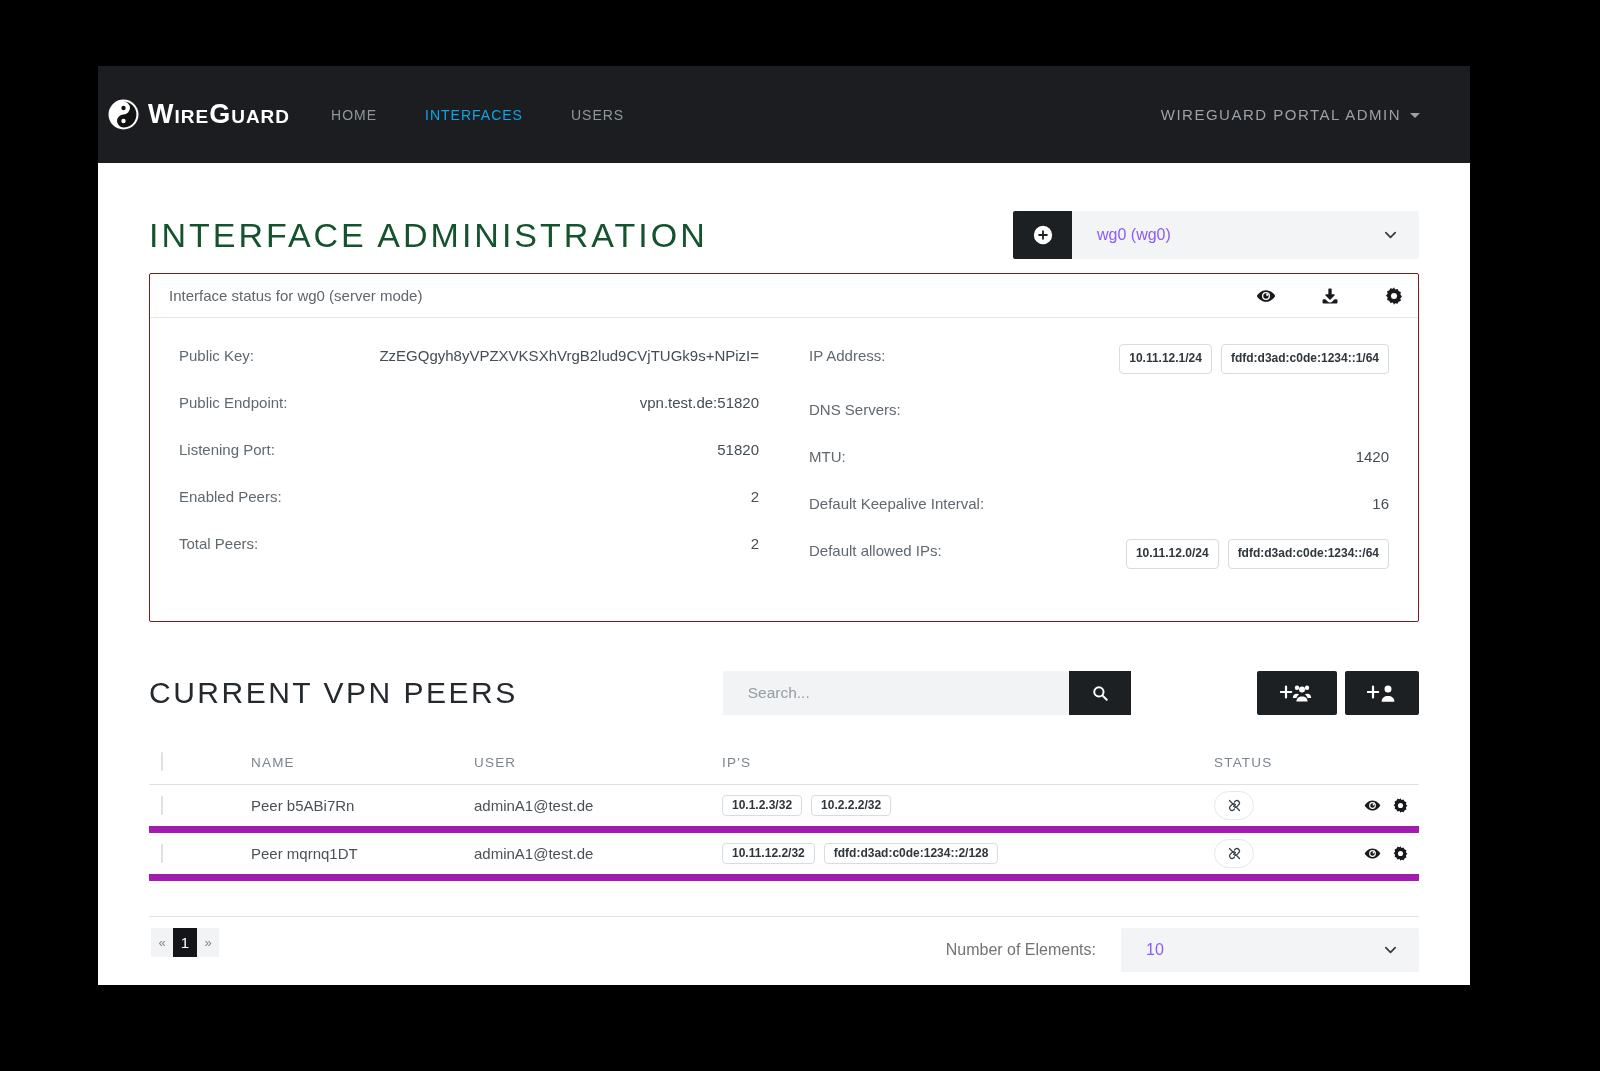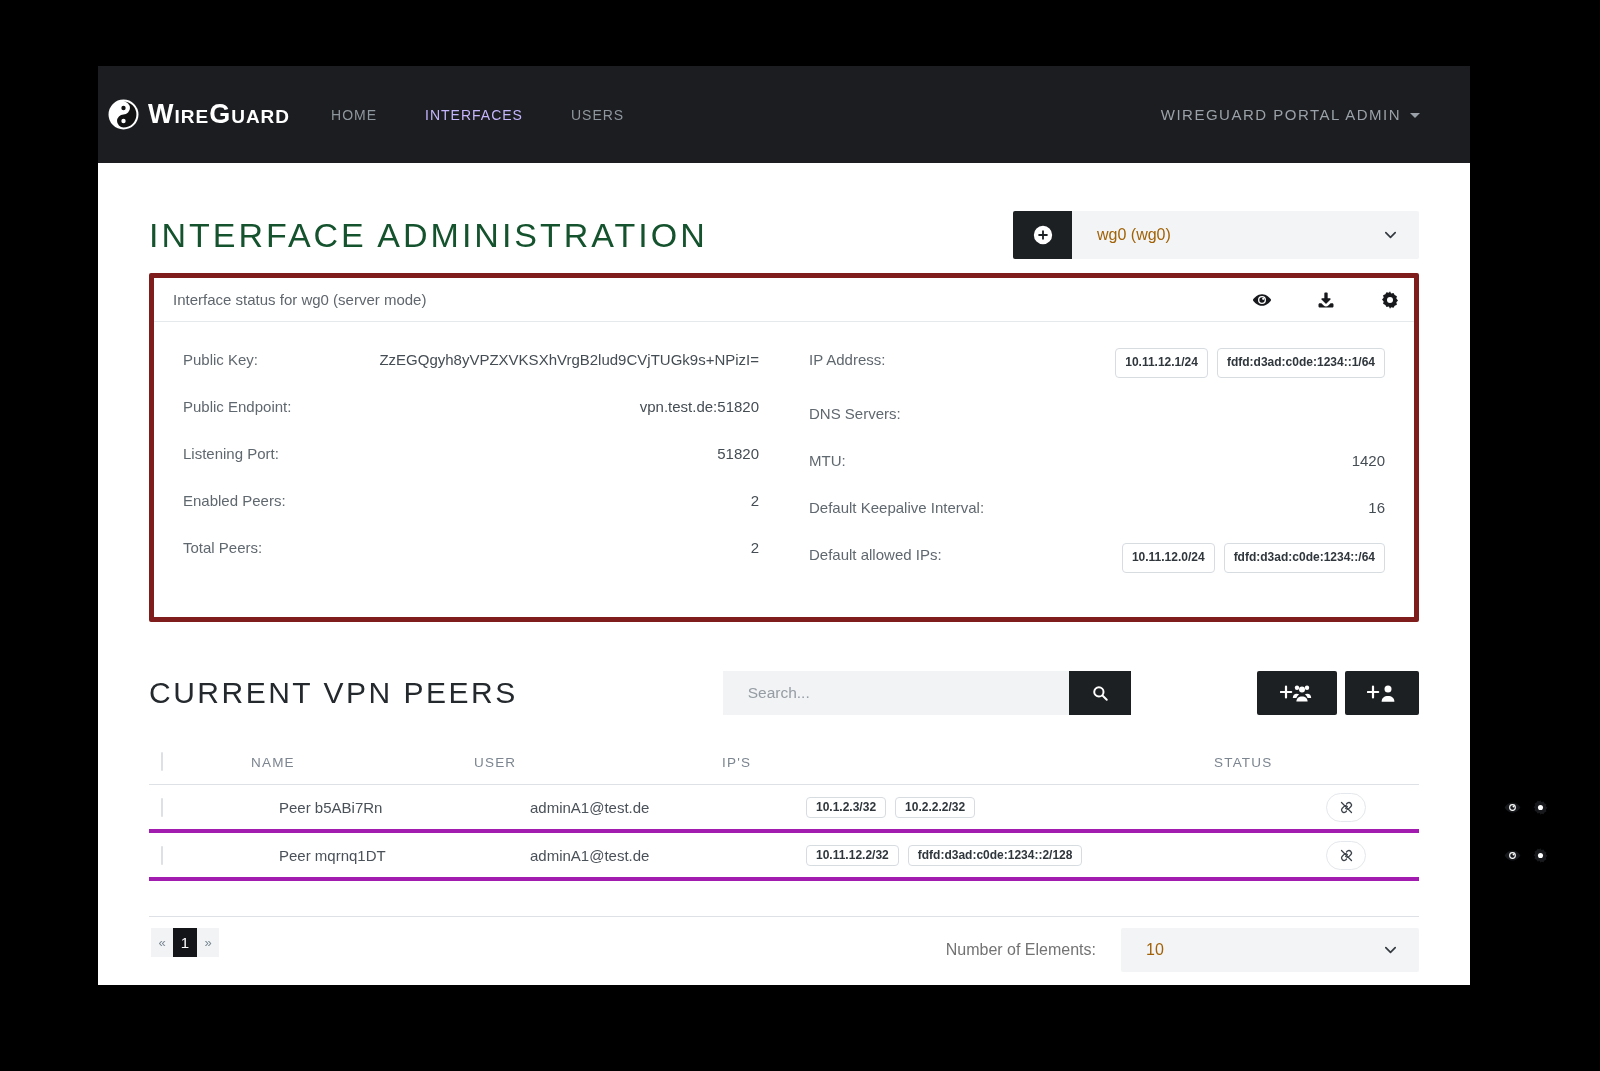--- a/index.html
+++ b/index.html
@@ -8,38 +8,38 @@
          font-family:"Liberation Sans", sans-serif; }
   .app { position:absolute; left:98px; top:66px; width:1372px; height:919px; background:#fff; }
 
   
   .navbar { height:97px; background:#1b1d20; display:flex; align-items:center; padding:0 50px 0 10px; }
   .brand { display:flex; align-items:center; cursor:pointer; }
   .brand-logo { width:31px; height:31px; margin-right:9px; }
   .brand-text { color:#ffffff; font-size:27px; font-variant:small-caps; letter-spacing:1px; font-weight:700; }
   .nav-items { display:flex; list-style:none; margin-left:41px; gap:48px; }
   .nav-item { color:#8f979e; font-size:14px; letter-spacing:1px; font-weight:500; cursor:pointer; }
-  .nav-item.active { color:#c4b5fd; }
+  .nav-item.active { color:#0ea5e9; }
   .user-menu { margin-left:auto; color:#9aa1a8; font-size:15px; letter-spacing:1.5px; display:flex; align-items:center; cursor:pointer; }
   .caret-down { width:0; height:0; border-left:5px solid transparent; border-right:5px solid transparent; border-top:5px solid #9aa1a8; margin-left:9px; margin-top:2px; }
 
   
   .main { padding:0 51px; }
   .page-head { margin-top:48px; height:48px; display:flex; align-items:center; justify-content:space-between; }
   h1.page-title { font-size:34px; font-weight:500; letter-spacing:3px; color:#14532d; }
   .head-controls { display:flex; height:48px; }
   .btn-dark { background:#1d2023; border:none; color:#fff; display:flex; align-items:center; justify-content:center; cursor:pointer; }
   .btn-addif { width:59px; height:48px; border-radius:2px 0 0 2px; }
   .select-box { background:#f3f4f6; display:flex; align-items:center; cursor:pointer; position:relative; }
   .if-select { width:347px; height:48px; border-radius:0 2px 2px 0; }
-  .select-box .sel-text { padding-left:25px; font-size:16px; color:#a16207; }
+  .select-box .sel-text { padding-left:25px; font-size:16px; color:#8b5cf6; }
   .select-box .chev { position:absolute; right:21px; top:50%; transform:translateY(-50%); width:15px; height:15px; color:#343a40; }
 
   
-  .card { margin-top:14px; border:5px solid #7f1d1d; border-radius:2px; height:349px; background:#fff; }
+  .card { margin-top:14px; border:1px solid #7f1d1d; border-radius:2px; height:349px; background:#fff; }
   .card-header { height:44px; border-bottom:1px solid #e6e9ec; display:flex; align-items:center; padding:0 14px 0 19px; }
   .card-header-title { color:#5f666d; font-size:15px; }
   .card-icons { margin-left:auto; display:flex; gap:44px; align-items:center; }
   .icon-btn { width:20px; height:20px; color:#17191c; cursor:pointer; background:none; border:none; padding:0; }
   .icon-btn svg { width:100%; height:100%; display:block; }
   .card-body { padding:26px 29px 0; display:grid; grid-template-columns:1fr 1fr; column-gap:50px; }
   .detail-row { display:flex; margin-bottom:24px; font-size:15px; line-height:23px;justify-content:space-between; }
   .dlabel { color:#60686f; flex:none; }
   .col-left .dlabel { width:112px; margin-right:33px; }
   .col-right .dlabel { width:225px; margin-right:32px; }
@@ -59,21 +59,21 @@
   .btn-add { height:44px; border-radius:2px; }
   .btn-add-peers { width:80px; }
   .btn-add-peer { width:74px; }
   .btn-add svg { height:22px; }
 
   
   .table { margin-top:25px; }
   .trow { display:grid; grid-template-columns:102px 223px 248px 492px 150px 1fr; align-items:center; }
   .thead { height:45px; border-bottom:1px solid #dee2e6; }
   .th { color:#7c8590; font-size:13.5px; letter-spacing:1.2px; font-weight:500; }
-  .tr { height:48px; border-bottom:4px solid #a21caf; font-size:15px; color:#4a5158;gap:28px; }
+  .tr { height:48px; border-bottom:7px solid #a21caf; font-size:15px; color:#4a5158; }
   .checkbox { width:16px; height:16px; background:#eef0f2; border:1px solid #dde0e4; border-radius:3px; margin-left:12px; cursor:pointer; }
   .thead .checkbox { background:#f4f5f7; }
   .status-pill { width:40px; height:29px; border:1px solid #e4e7eb; border-radius:15px; display:flex; align-items:center; justify-content:center; color:#3a4148; background:#fff; }
   .status-pill svg { width:15px; height:15px; }
   .actions { justify-self:end; padding-right:26px; display:flex; gap:11px; align-items:center; }
   .actions .icon-btn { width:17px; height:17px; }
   .table-empty { height:36px; border-bottom:1px solid #dee2e6; }
 
   
   .bottom-row { margin-top:11px; display:flex; align-items:flex-start; }

